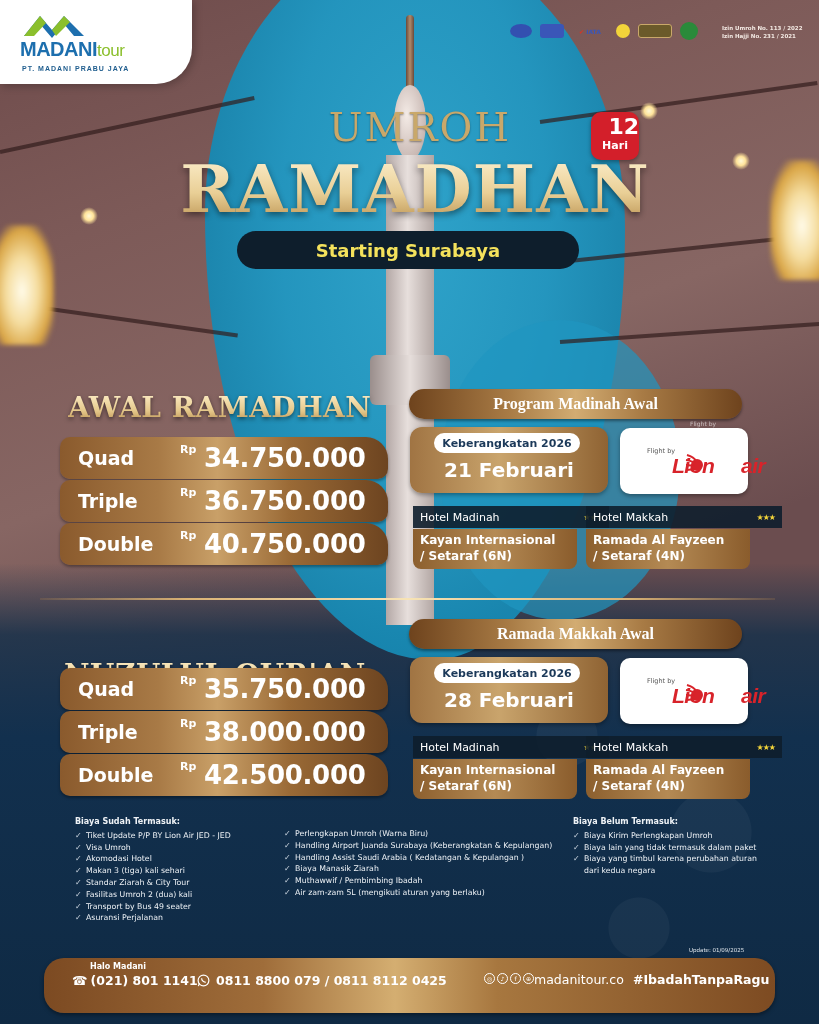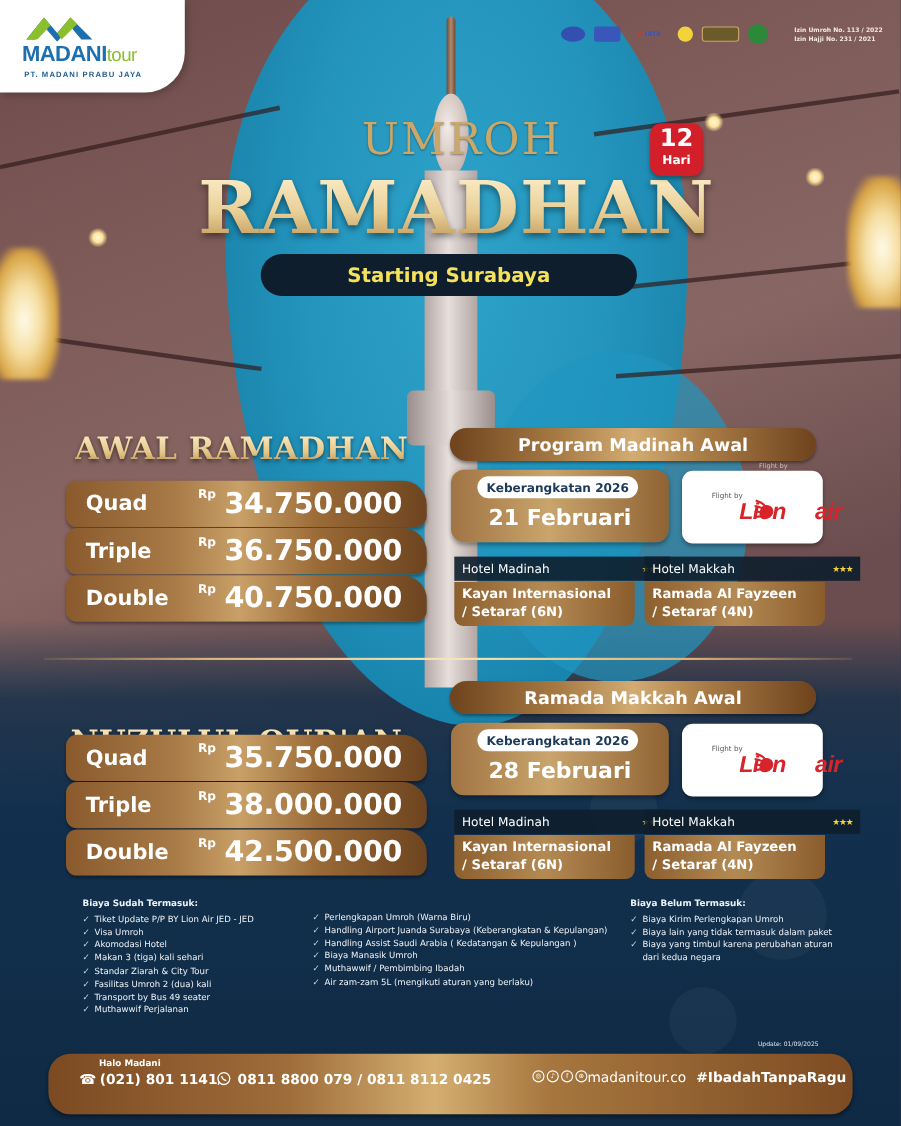--- a/index.html
+++ b/index.html
@@ -50,21 +50,21 @@
   .pattern {
     position: absolute; right: 0; top: 640px; width: 360px; height: 320px;
     background:
       radial-gradient(circle at 30% 30%, rgba(255,255,255,0.04) 0 30px, transparent 31px),
       radial-gradient(circle at 70% 60%, rgba(255,255,255,0.04) 0 40px, transparent 41px),
       radial-gradient(circle at 50% 90%, rgba(255,255,255,0.04) 0 30px, transparent 31px);
   }
 
   
   .logo-card {
-    position: absolute; left: 0; top: 0; width: 168px; height: 84px;
+    position: absolute; left: 0; top: 0; width: 192px; height: 84px;
     background: #fff; border-bottom-right-radius: 36px;
     box-shadow: 2px 2px 8px rgba(0,0,0,0.25);
   }
   .logo-mark { position: absolute; left: 22px; top: 12px; width: 64px; height: 26px; }
   .logo-text { position: absolute; left: 20px; top: 38px; font-family: "Liberation Sans", sans-serif; font-size: 20px; font-weight: 700; color: #1d6fae; letter-spacing: -0.5px; }
   .logo-text .tour { color: #8bbf2c; font-weight: 400; font-size: 17px; }
   .logo-sub { position: absolute; left: 22px; top: 65px; font-family: "Liberation Sans", sans-serif; font-size: 7px; font-weight: 700; letter-spacing: 1px; color: #1f5d8e; }
 
   .partners { position: absolute; left: 510px; top: 22px; display: flex; align-items: center; gap: 8px; }
   .partner { height: 14px; border-radius: 3px; font-size: 6px; display: flex; align-items: center; justify-content: center; font-weight: 700; }
@@ -82,21 +82,21 @@
     color: #f3dfb1;
     background: linear-gradient(180deg,#fff3d4 0%,#e9cf96 55%,#b48a48 100%);
     -webkit-background-clip: text; background-clip: text; -webkit-text-fill-color: transparent;
     filter: drop-shadow(0 3px 3px rgba(0,0,0,0.45));
   }
   .days-badge {
     position: absolute; left: 591px; top: 112px; width: 48px; height: 48px;
     background: #d31f2a; border-radius: 10px; text-align: center; color: #fff;
     box-shadow: 0 2px 4px rgba(0,0,0,0.35);
   }
-  .days-badge .num { font-size: 22px; font-weight: 700; line-height: 26px; display: block; margin-top: 2px; }
+  .days-badge .num { font-size: 22px; font-weight: 700; line-height: 26px; display: block; margin-top: 2px; text-align: right; }
   .days-badge .unit { font-size: 11px; font-weight: 700; line-height: 12px; display: block; }
   .starting {
     position: absolute; left: 237px; top: 231px; width: 342px; height: 38px;
     background: #0e1e2c; border-radius: 19px;
     display: flex; align-items: center; justify-content: center;
     color: #f4e25c; font-size: 18px; font-weight: 700;
   }
 
   
   .section-title {
@@ -118,20 +118,21 @@
   .price-row .room { position: absolute; left: 18px; font-size: 19px; font-weight: 700; color: #fff; }
   .price-row .cur { position: absolute; left: 120px; top: 6px; font-size: 11px; font-weight: 700; color: #fff; }
   .price-row .amt { position: absolute; left: 144px; font-size: 26px; font-weight: 700; color: #fff; letter-spacing: -0.3px; }
 
   .program-bar {
     position: absolute; left: 409px; width: 333px; height: 30px; border-radius: 15px;
     background: linear-gradient(90deg,#6e431d 0%,#a87b45 30%,#d2ac72 50%,#a87b45 70%,#6e431d 100%);
     display: flex; align-items: center; justify-content: center;
     font-size: 16px; font-weight: 700; color: #fff;
     box-shadow: 0 2px 3px rgba(0,0,0,0.4);
+    font-family: Liberation Serif, serif;
   }
   .depart-card {
     position: absolute; left: 410px; width: 198px; height: 66px; border-radius: 12px;
     background: linear-gradient(90deg,#a07443 0%,#c9a46c 45%,#8f6333 100%);
     box-shadow: 0 2px 4px rgba(0,0,0,0.35);
   }
   .depart-pill {
     position: absolute; left: 24px; top: 6px; width: 146px; height: 20px; border-radius: 10px;
     background: #fff; color: #1c3a5a; font-size: 11px; font-weight: 700;
     display: flex; align-items: center; justify-content: center;
@@ -346,29 +347,29 @@
 <div class="incl" style="left:75px;top:816px;width:205px;">
   <h4>Biaya Sudah Termasuk:</h4>
   <ul>
     <li><span class="chk">✓</span><span>Tiket Update P/P BY Lion Air JED - JED</span></li>
     <li><span class="chk">✓</span><span>Visa Umroh</span></li>
     <li><span class="chk">✓</span><span>Akomodasi Hotel</span></li>
     <li><span class="chk">✓</span><span>Makan 3 (tiga) kali sehari</span></li>
     <li><span class="chk">✓</span><span>Standar Ziarah &amp; City Tour</span></li>
     <li><span class="chk">✓</span><span>Fasilitas Umroh 2 (dua) kali</span></li>
     <li><span class="chk">✓</span><span>Transport by Bus 49 seater</span></li>
-    <li><span class="chk">✓</span><span>Muthawwif Perjalanan</span></li>
+    <li><span class="chk">✓</span><span>Asuransi Perjalanan</span></li>
   </ul>
 </div>
 <div class="incl" style="left:284px;top:828px;width:275px;">
   <ul>
     <li><span class="chk">✓</span><span>Perlengkapan Umroh (Warna Biru)</span></li>
     <li><span class="chk">✓</span><span>Handling Airport Juanda Surabaya (Keberangkatan &amp; Kepulangan)</span></li>
     <li><span class="chk">✓</span><span>Handling Assist Saudi Arabia ( Kedatangan &amp; Kepulangan )</span></li>
-    <li><span class="chk">✓</span><span>Biaya Manasik Umroh</span></li>
+    <li><span class="chk">✓</span><span>Biaya Manasik Ziarah</span></li>
     <li><span class="chk">✓</span><span>Muthawwif / Pembimbing Ibadah</span></li>
     <li><span class="chk">✓</span><span>Air zam-zam 5L (mengikuti aturan yang berlaku)</span></li>
   </ul>
 </div>
 <div class="incl" style="left:573px;top:816px;width:185px;">
   <h4>Biaya Belum Termasuk:</h4>
   <ul>
     <li><span class="chk">✓</span><span>Biaya Kirim Perlengkapan Umroh</span></li>
     <li><span class="chk">✓</span><span>Biaya lain yang tidak termasuk dalam paket</span></li>
     <li><span class="chk">✓</span><span>Biaya yang timbul karena perubahan aturan dari kedua negara</span></li>

